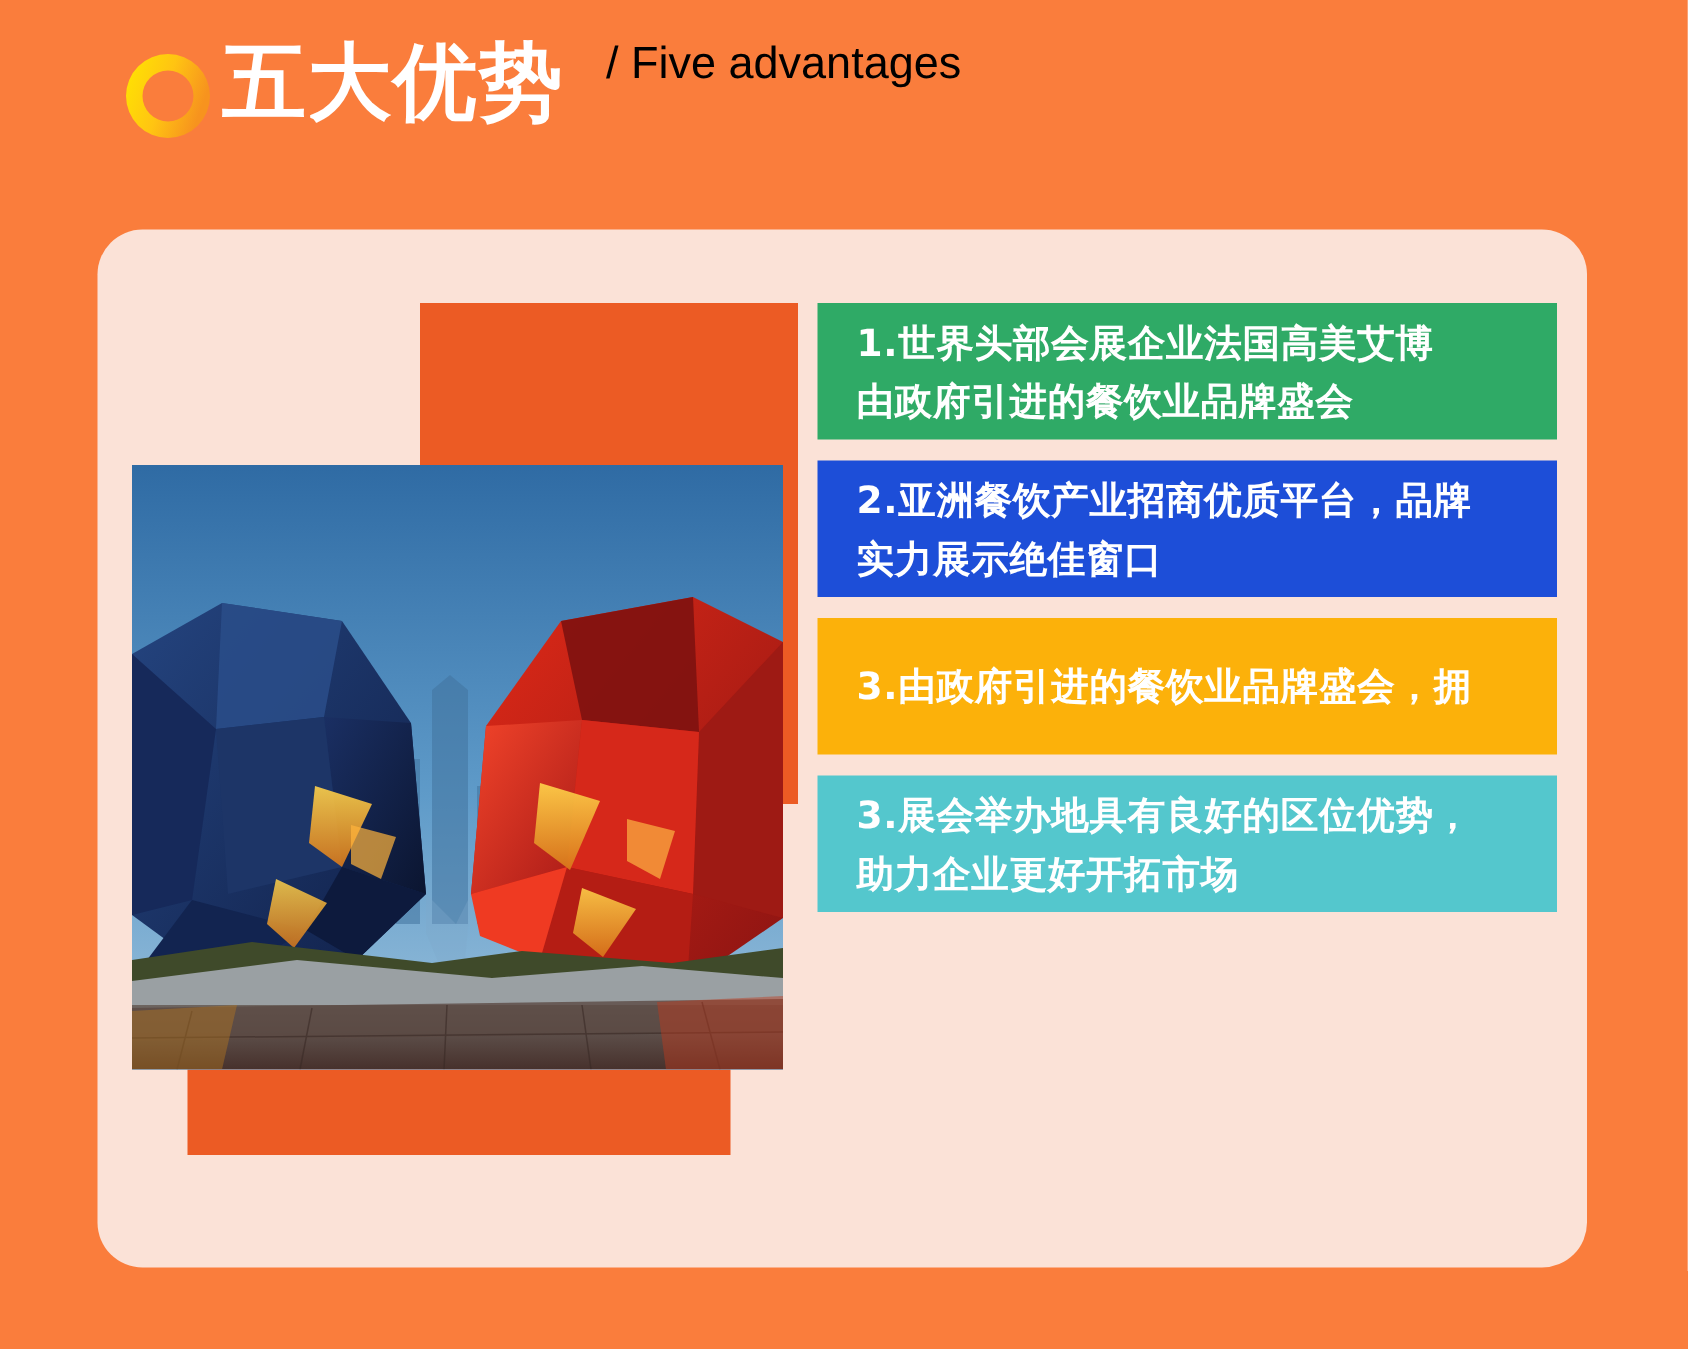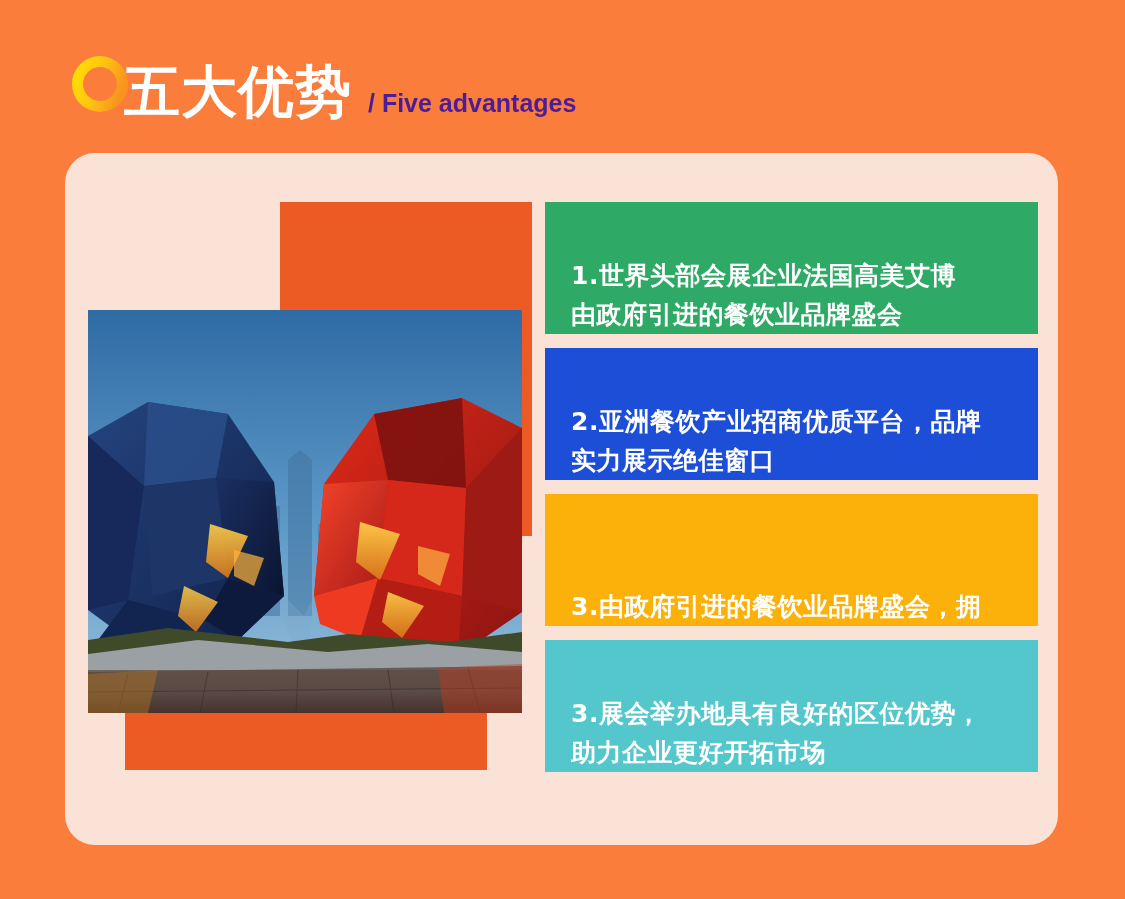--- a/index.html
+++ b/index.html
@@ -18,25 +18,26 @@
   .poster {
     position: relative;
     width: 1125px;
     height: 899px;
     background: #fa7d3c;
   }
 
   
   .header {
     position: absolute;
-    left: 64px;
+    left: 76px;
     top: 28px;
     height: 92px;
     display: flex;
-    align-items: flex-end;
+    align-items: flex-start;
+    gap: 12px;
   }
 
   .logo-ring {
     position: relative;
     width: 72px;
     height: 72px;
     flex: 0 0 72px;
     margin-right: 2px;
   }
   .logo-ring svg { display: block; }
@@ -46,23 +47,23 @@
     font-weight: bold;
     color: #ffffff;
     letter-spacing: 1px;
     line-height: 1;
     margin-left: -14px;
     white-space: nowrap;
     font-family: "DejaVu Sans", "Liberation Sans", sans-serif;
   }
 
   .title-en {
-    font-size: 25px;
-    font-weight: bold;
-    color: #4c1d95;
+    font-size: 30px;
+    font-weight: normal;
+    color: #000000;
     line-height: 1;
     margin-left: 16px;
     padding-bottom: 4px;
     white-space: nowrap;
     letter-spacing: 0px;
   }
 
   
   .card {
     position: absolute;
@@ -119,25 +120,25 @@
     top: 49px;
     width: 493px;
     display: flex;
     flex-direction: column;
     gap: 14px;
   }
 
   .panel {
     box-sizing: border-box;
     width: 493px;
-    height: 132px;
+    height: 91px;
     padding: 0 26px;
     display: flex;
     flex-direction: column;
-    justify-content: flex-end;
+    justify-content: center;
   }
 
   .panel-line {
     color: #ffffff;
     font-size: 25px;
     font-weight: bold;
     line-height: 39px;
     letter-spacing: 0.5px;
     white-space: nowrap;
     font-family: "DejaVu Sans", "Liberation Sans", sans-serif;

